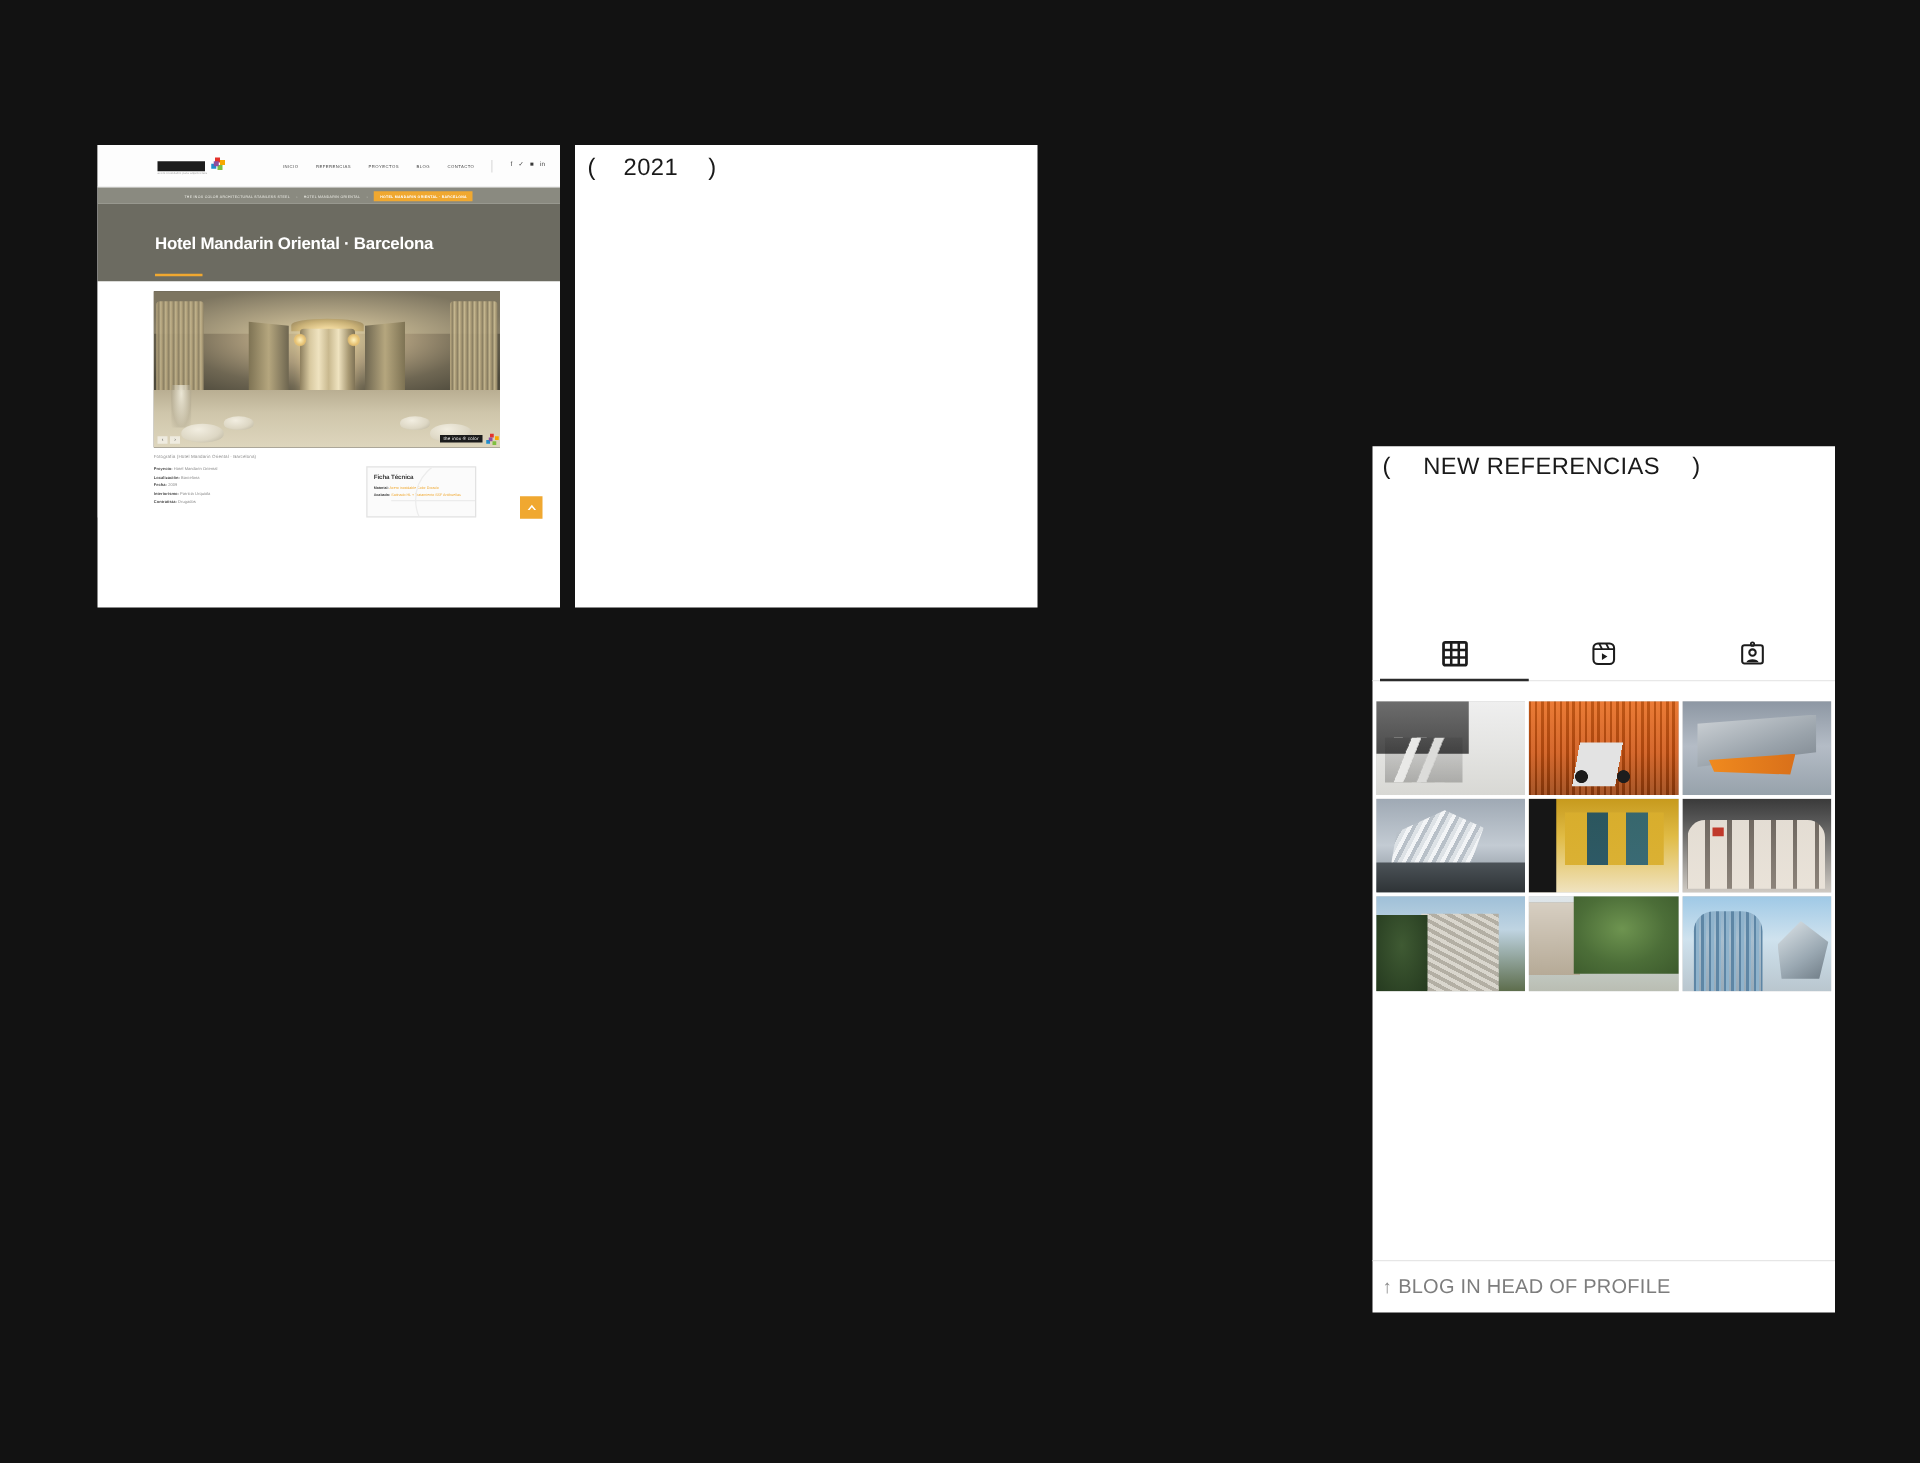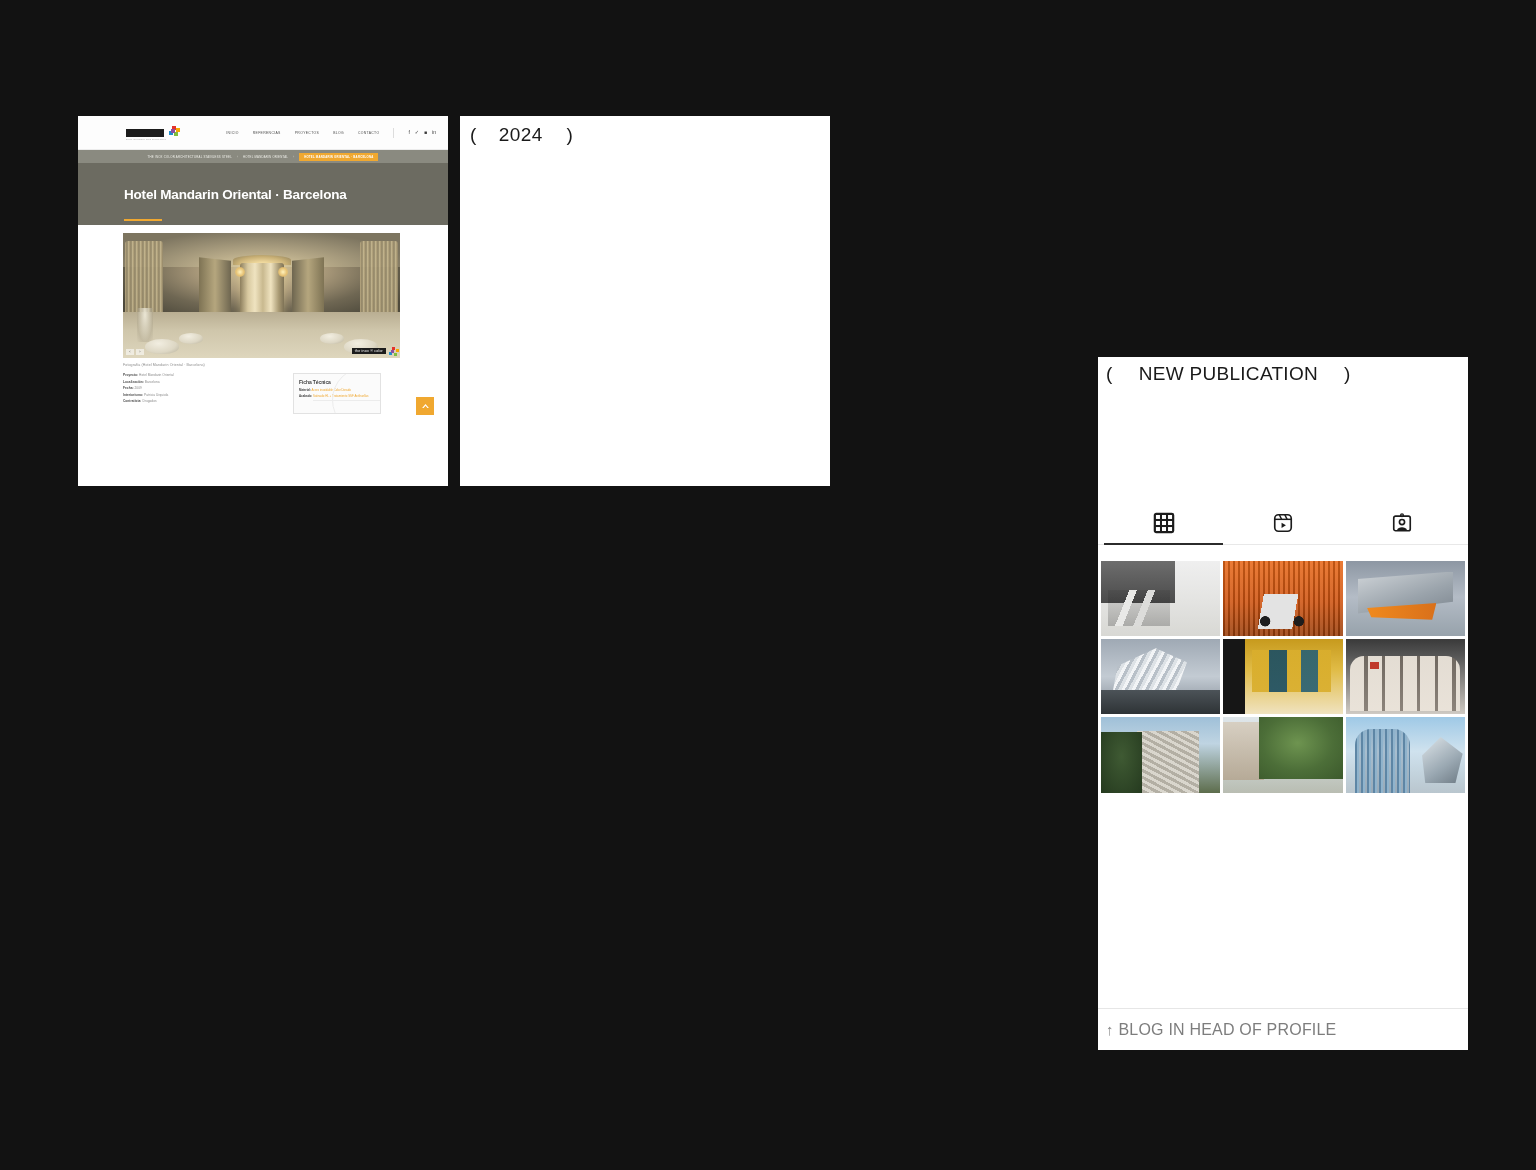--- a/index.html
+++ b/index.html
@@ -695,30 +695,30 @@
     <div class="top-btn">
       <svg width="9" height="9" viewBox="0 0 12 12" aria-hidden="true">
         <path d="M6 2.5 L10.5 8 L8.5 8 L6 5 L3.5 8 L1.5 8 Z" fill="#ffffff"></path>
       </svg>
     </div>
   </div>
 
   <div class="blank-panel">
     <div class="paren-title">
       <span class="p-open">(</span>
-      <span>2024</span>
+      <span>2021</span>
       <span class="p-close">)</span>
     </div>
   </div>
 
   <div class="ig-panel">
 
     <div class="ig-head">
       <span class="p-open">(</span>
-      <span>NEW PUBLICATION</span>
+      <span>NEW REFERENCIAS</span>
       <span class="p-close">)</span>
     </div>
 
     <div class="ig-tabs">
       <div class="ig-tab active">
         <svg width="22" height="22" viewBox="0 0 24 24">
           <rect x="2" y="2" width="20" height="20" rx="1.5" fill="none" stroke="#1c1c1c" stroke-width="2.4"></rect>
           <line x1="8.7" y1="2" x2="8.7" y2="22" stroke="#1c1c1c" stroke-width="2.2"></line>
           <line x1="15.3" y1="2" x2="15.3" y2="22" stroke="#1c1c1c" stroke-width="2.2"></line>
           <line x1="2" y1="8.7" x2="22" y2="8.7" stroke="#1c1c1c" stroke-width="2.2"></line>

